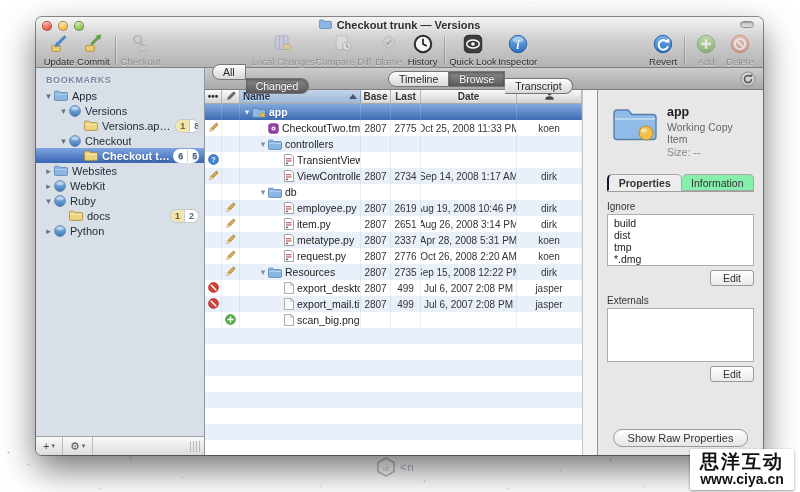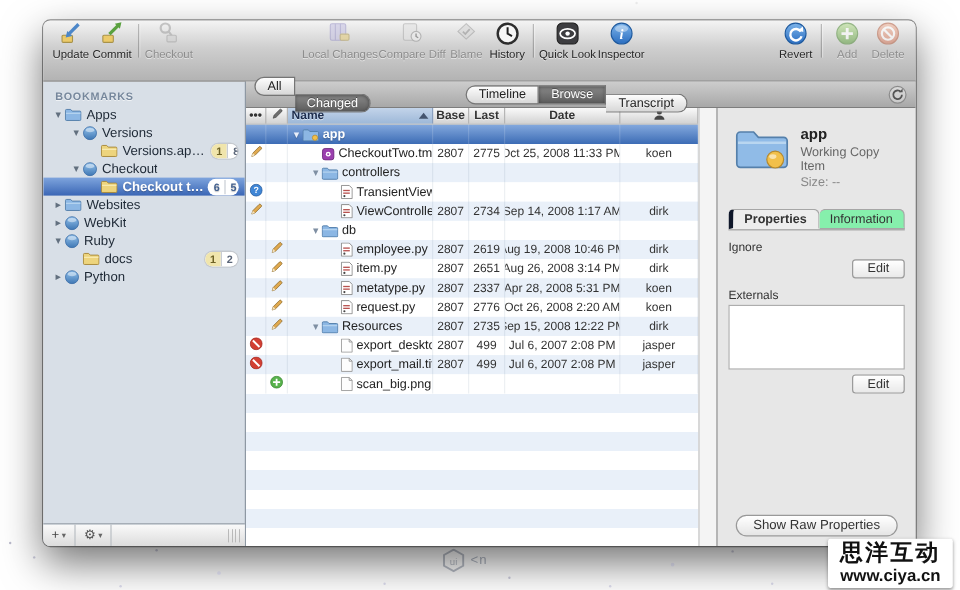--- a/index.html
+++ b/index.html
@@ -15,21 +15,21 @@
       linear-gradient(176deg,#857090 0%,#957a90 28%,#8d6a8d 52%,#64507ا 0%,#5d4a6e 72%,#242448 86%,#0e1228 94%,#0b0e22 100%);
   }
   .stars { position:absolute; left:0; top:0; width:1px; height:1px; border-radius:50%;
     background:transparent;
     box-shadow: 60px 470px 0 1px #fff, 182px 477px 0 1px #eef,
       28px 464px 0 .5px #ccd, 320px 486px 0 .5px #dde, 236px 460px 0 1.5px #fff,
       424px 481px 0 .5px #ccd, 560px 470px 0 1px #eef, 643px 486px 0 .5px #dde,
       700px 467px 0 .5px #ccd, 100px 488px 0 .5px #dde, 8px 452px 0 .5px #bbc,
       130px 458px 0 .5px #ccd, 508px 488px 0 .5px #dde, 610px 459px 0 .5px #ccd,
       618px 8px 0 1px #fff, 762px 36px 0 .5px #eee, 530px 2px 0 .5px #eee; }
-  .wp-logo { position:absolute; left:368px; top:457px; display:flex; align-items:center;
+  .wp-logo { position:absolute; left:376px; top:457px; display:flex; align-items:center;
     gap:4px; color:#aab0bc; opacity:.8; }
   .wp-logo .hex { width:20px; height:20px; }
   .wp-logo .ltx { font-size:11px; letter-spacing:1px; color:#9aa2b2; }
 
   
   .window { position:absolute; left:36px; top:17px; width:727px; height:438px;
     border-radius:6px; overflow:hidden; background:#e9e9e9;
     box-shadow:0 14px 34px rgba(0,0,0,.55), 0 0 0 1px rgba(60,60,60,.55); }
 
   .chrome { height:51px; background:linear-gradient(#f4f4f4,#cfcfcf 45%,#b3b3b3);
@@ -150,21 +150,21 @@
     position:relative; font-size:11px; color:#333; min-width:0; }
   .insp-head { display:flex; gap:9px; padding:15px 10px 4px 14px; }
   .insp-ic svg { display:block; }
   .insp-title { font-size:12.5px; font-weight:bold; color:#222; }
   .insp-sub { font-size:10.5px; color:#666; margin-top:2px; }
   .insp-size { font-size:10.5px; color:#888; margin-top:1px; }
   .insp-tabs { display:flex; margin:12px 9px 0; border-bottom:1px solid #9f9f9f; }
   .itab { flex:1; height:17px; display:flex; align-items:center; justify-content:center;
     font-size:10.5px; color:#333; background:#86efac; border:1px solid #a6a6a6;
     border-radius:5px 5px 0 0; border-left:none; cursor:default; }
-  .itab:first-child { border-left:4px solid #0f172a; }
+  .itab:first-child { border-left:2px solid #0f172a; }
   .itab.on { background:#ededed; border-bottom:1px solid #ededed; margin-bottom:-1px;
     font-weight:bold; }
   .insp-body { padding:9px 9px 0; }
   .fld-label { font-size:10px; color:#333; margin-bottom:2px; }
   .fld-box { background:#fff; border:1px solid #adadad; height:52px; padding:2px 6px;
     font-size:10.5px; line-height:12px; color:#222; overflow:hidden; }
   .fld-box.ext { height:54px; }
   .editrow { display:flex; justify-content:flex-end; margin:4px 0 9px; }
   .edit-btn { font-size:10.5px; color:#333; background:linear-gradient(#fff,#e9e9e9);
     border:1px solid #9b9b9b; border-radius:3px; padding:1px 12px; cursor:default; }
@@ -189,20 +189,34 @@
   <div class="wp-logo" data-name="wallpaper-logo">
     <svg class="hex" data-name="hexagon-ui-logo-icon" viewBox="0 0 20 20">
       <polygon points="10,1 18,5.5 18,14.5 10,19 2,14.5 2,5.5" fill="none" stroke="#aab0bc" stroke-width="1.6"></polygon>
       <text x="10" y="13.5" font-size="8" fill="#aab0bc" text-anchor="middle" font-family="Liberation Sans, sans-serif">ui</text>
     </svg>
     <span class="ltx" data-name="wallpaper-logo-text">&lt;n</span>
   </div>
 
   <div class="window" data-name="versions-app-window">
     <div class="chrome" data-name="window-chrome">
+      <div class="titlebar" data-name="titlebar">
+        <div class="traffic" data-name="traffic-lights">
+          <span class="tl red" data-name="close-window-button"></span>
+          <span class="tl yellow" data-name="minimize-window-button"></span>
+          <span class="tl green" data-name="zoom-window-button"></span>
+        </div>
+        <div class="title-wrap" data-name="window-title-area">
+          <span class="icon" data-name="proxy-folder-icon"><svg width="13" height="10" viewBox="0 0 14 11">
+                <path d="M0.5 2.2 a1 1 0 0 1 1-1 h3.4 l1.3 1.4 h6.3 a1 1 0 0 1 1 1 v5.8 a1 1 0 0 1 -1 1 h-11 a1 1 0 0 1 -1-1 z" fill="#8cb7e4" stroke="#5580ab" stroke-width="0.8"></path>
+              </svg></span>
+          <span data-name="window-title">Checkout trunk — Versions</span>
+        </div>
+        <div class="pill" data-name="toolbar-toggle-pill"></div>
+      </div>
       <div class="toolbar" id="toolbar" data-name="toolbar">
           <div class="tool" data-name="toolbar-button-update">
             <span class="icon tool-ic" data-name="update-icon">
               <svg width="23" height="22" viewBox="0 0 24 24">
                 <rect x="3.5" y="13.5" width="9.5" height="6.5" rx="1" fill="#ecca69" stroke="#a8924a"></rect>
                 <path d="M18.5 3.5 L10 12" stroke="#4b86c8" stroke-width="3" fill="none"></path>
                 <path d="M6.8 15.6 l1.4-6 4.6 4.6 z" fill="#4b86c8"></path>
               </svg>
             </span>
             <span class="tool-label" data-name="toolbar-button-label">Update</span>
@@ -888,20 +902,26 @@
                 <div class="insp-sub" data-name="inspector-subtitle">Working Copy Item</div>
                 <div class="insp-size" data-name="inspector-size">Size: --</div>
               </div>
             </div>
             <div class="insp-tabs" id="insp-tabs" data-name="inspector-tabs">
                 <div class="itab on" data-name="inspector-tab-properties">Properties</div>
                 <div class="itab" data-name="inspector-tab-information">Information</div>
               </div>
             <div class="insp-body" data-name="inspector-body">
               <div class="fld-label" data-name="ignore-label">Ignore</div>
+              <div class="fld-box" id="ignore-box" data-name="ignore-list">
+                  <div class="ig-line" data-name="ignore-item">build</div>
+                  <div class="ig-line" data-name="ignore-item">dist</div>
+                  <div class="ig-line" data-name="ignore-item">tmp</div>
+                  <div class="ig-line" data-name="ignore-item">*.dmg</div>
+                </div>
               <div class="editrow">
                 <span class="edit-btn" data-name="edit-ignore-button">Edit</span>
               </div>
               <div class="fld-label" data-name="externals-label">Externals</div>
               <div class="fld-box ext" id="externals-box" data-name="externals-list"></div>
               <div class="editrow">
                 <span class="edit-btn" data-name="edit-externals-button">Edit</span>
               </div>
             </div>
             <div class="raw-btn" data-name="show-raw-properties-button">Show Raw Properties</div>

